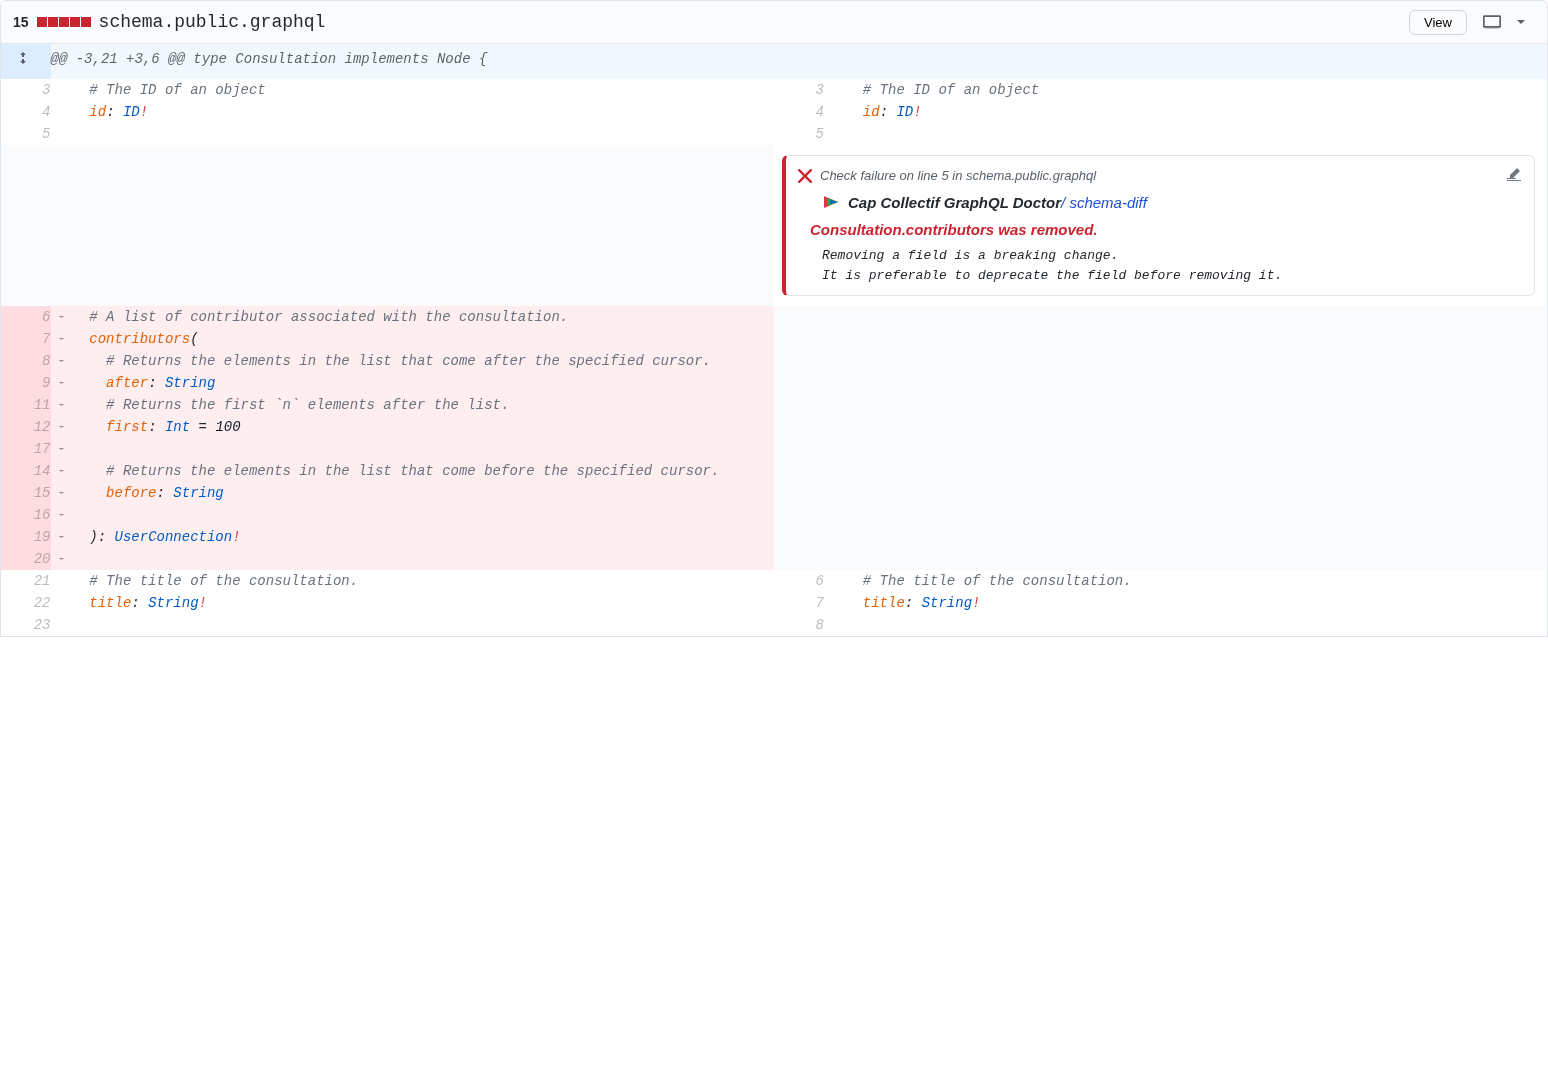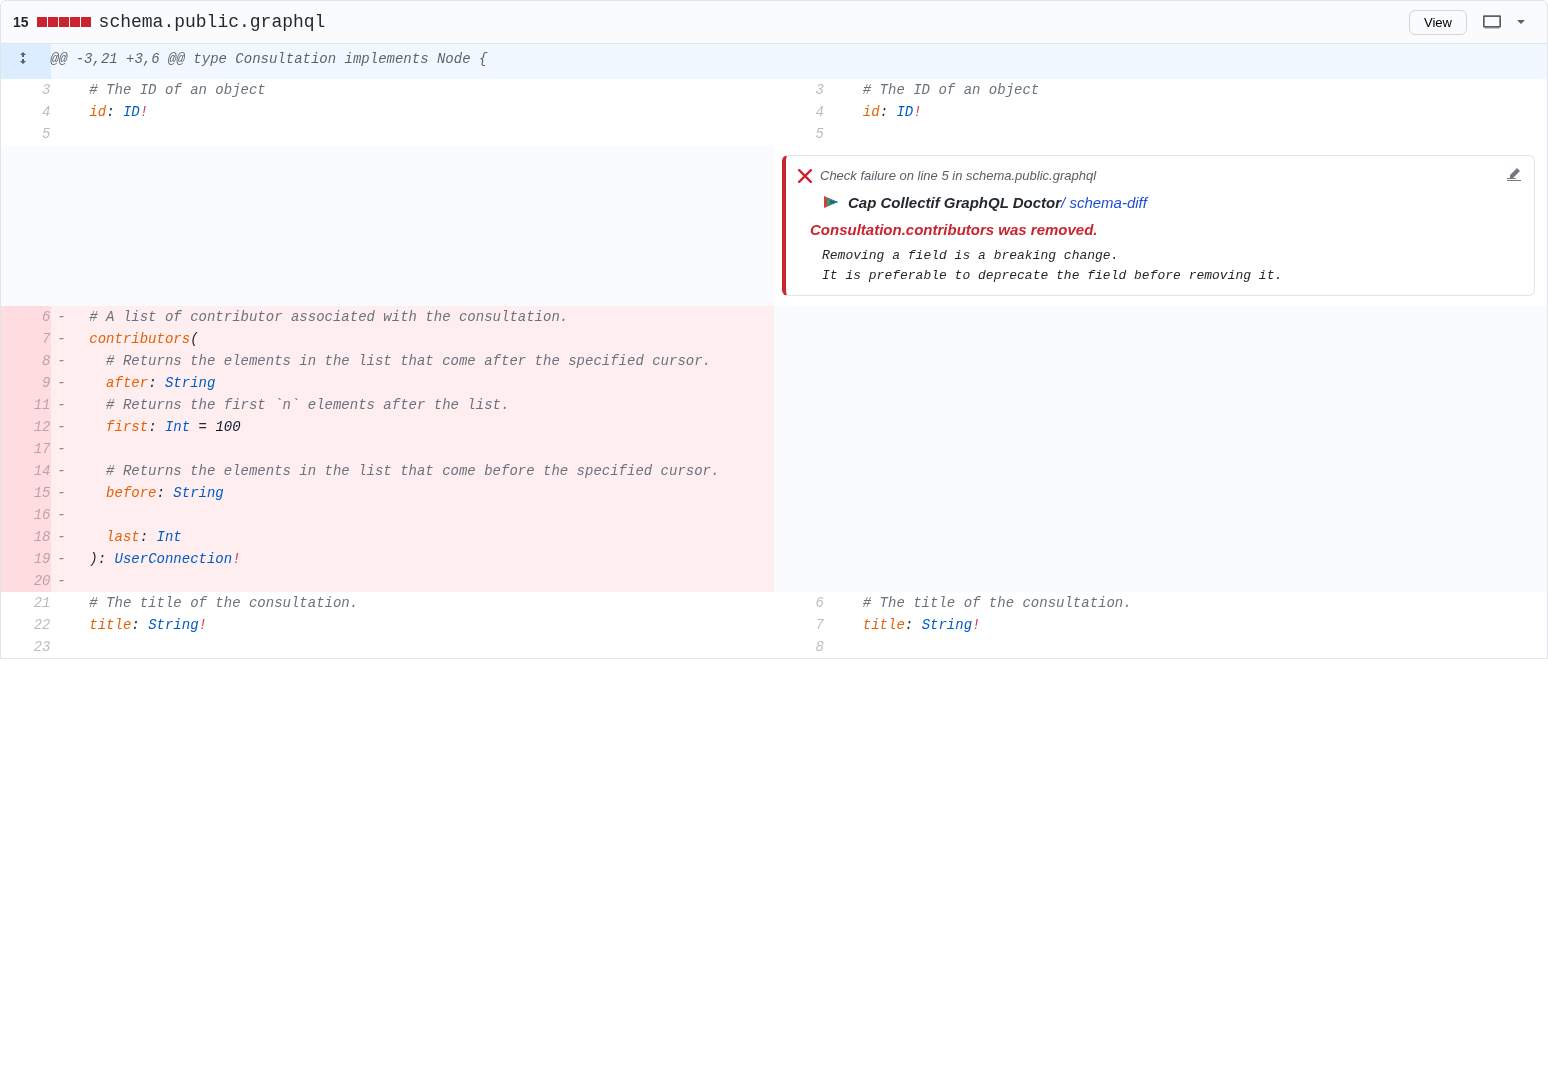--- a/index.html
+++ b/index.html
@@ -350,28 +350,20 @@
       </tr>
       <tr class="x">
         <td class="num-cell" style="background: rgb(255, 220, 224);">16</td>
         <td class="marker-cell" style="background: rgb(255, 238, 240);">-</td>
         <td class="code-cell" style="background: rgb(255, 238, 240);"></td>
         <td class="num-cell" style="background: rgb(250, 251, 252);"></td>
         <td class="marker-cell" style="background: rgb(250, 251, 252);"></td>
         <td class="code-cell" style="background: rgb(250, 251, 252);"></td>
       </tr>
       <tr class="x">
-        <td class="num-cell" style="background: rgb(255, 220, 224);">18</td>
-        <td class="marker-cell" style="background: rgb(255, 238, 240);">-</td>
-        <td class="code-cell" style="background: rgb(255, 238, 240);"><span>    </span><span class="c-field">last</span><span>: </span><span class="c-type">Int</span></td>
-        <td class="num-cell" style="background: rgb(250, 251, 252);"></td>
-        <td class="marker-cell" style="background: rgb(250, 251, 252);"></td>
-        <td class="code-cell" style="background: rgb(250, 251, 252);"></td>
-      </tr>
-      <tr class="x">
         <td class="num-cell" style="background: rgb(255, 220, 224);">19</td>
         <td class="marker-cell" style="background: rgb(255, 238, 240);">-</td>
         <td class="code-cell" style="background: rgb(255, 238, 240);"><span>  ): </span><span class="c-type">UserConnection</span><span class="c-punc">!</span></td>
         <td class="num-cell" style="background: rgb(250, 251, 252);"></td>
         <td class="marker-cell" style="background: rgb(250, 251, 252);"></td>
         <td class="code-cell" style="background: rgb(250, 251, 252);"></td>
       </tr>
       <tr class="x">
         <td class="num-cell" style="background: rgb(255, 220, 224);">20</td>
         <td class="marker-cell" style="background: rgb(255, 238, 240);">-</td>

